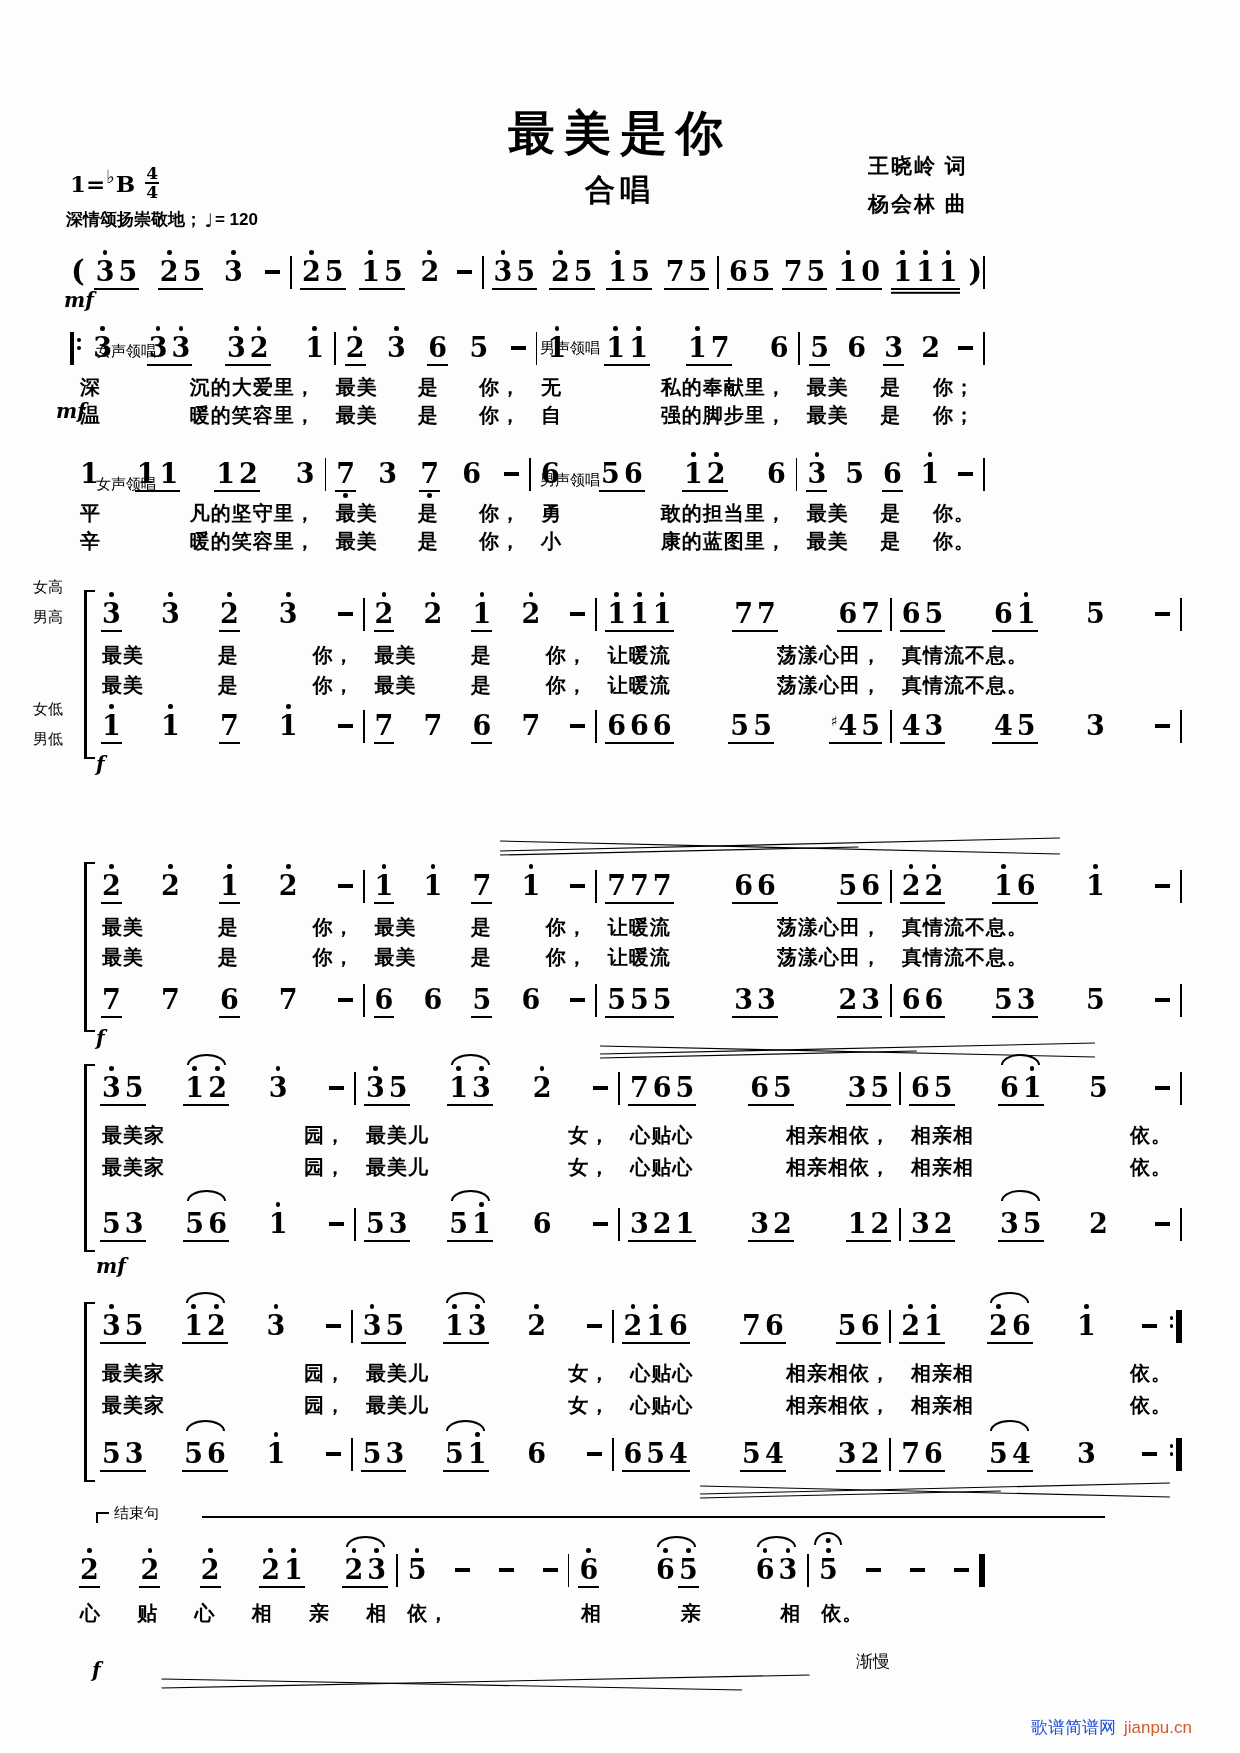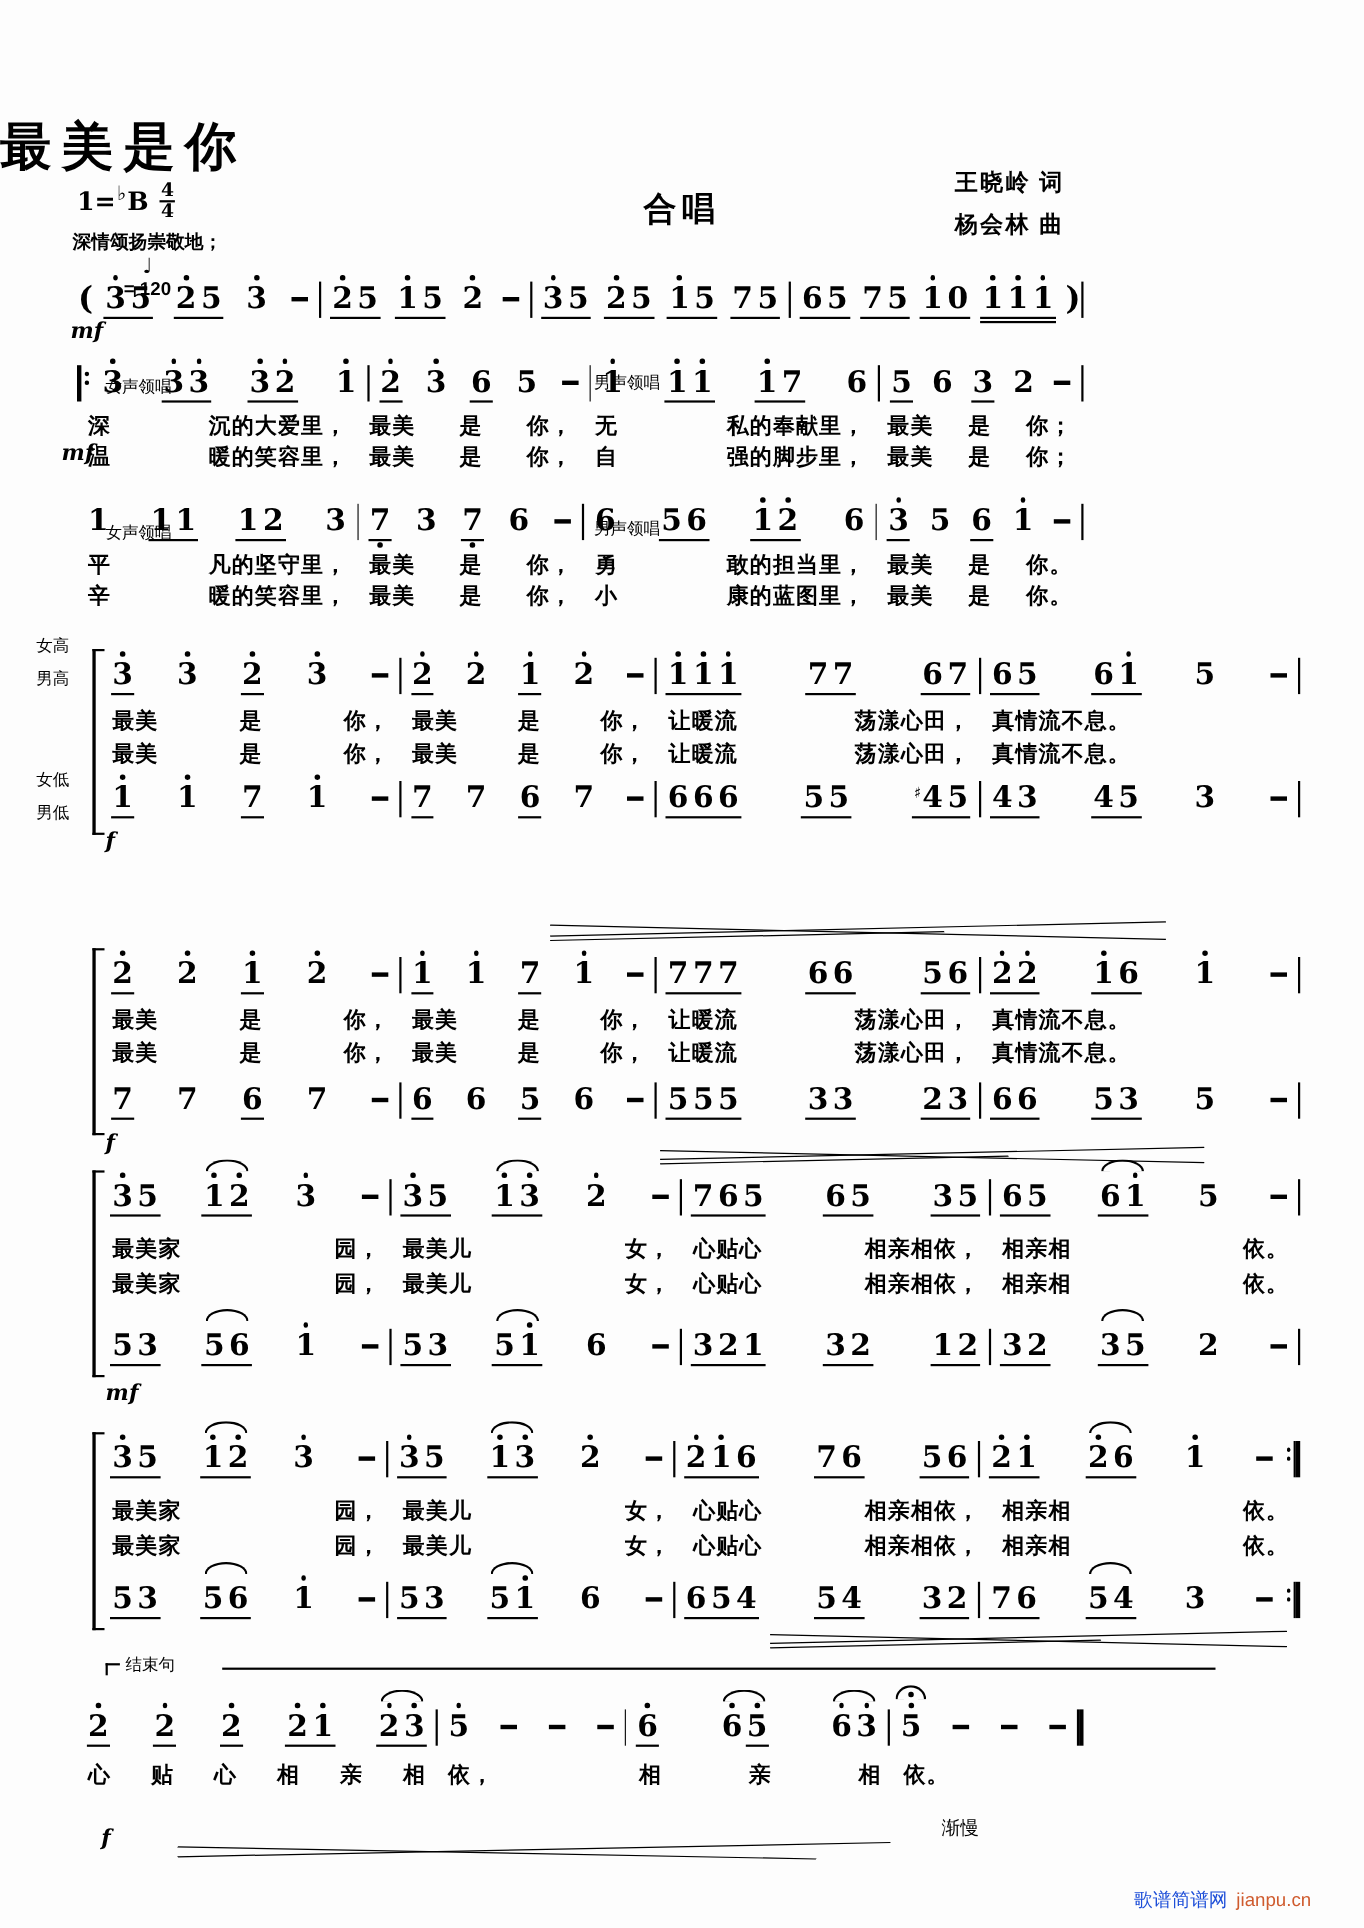--- a/index.html
+++ b/index.html
@@ -1,28 +1,28 @@
 <!DOCTYPE html>
 <html><head>
 <meta charset="utf-8">
 <style>
   html,body{margin:0;padding:0;background:#e8e8e8;}
   #page{position:relative;width:1240px;height:1753px;background:#fdfdfd;margin:0 auto;overflow:hidden;color:#000;}
   .abs{position:absolute;}
   
-  .title{left:0;right:0;top:102px;text-align:left;font:700 47px "Liberation Sans",sans-serif;letter-spacing:9px;}
+  .title{left:0;right:0;top:102px;text-align:center;font:700 47px "Liberation Sans",sans-serif;letter-spacing:9px;}
   .subtitle{left:0;right:0;top:170px;text-align:center;font:700 30px "Liberation Sans",sans-serif;letter-spacing:5px;}
   .credit{font:700 21px "Liberation Sans",sans-serif;letter-spacing:2px;}
   .keyline{left:70px;top:166px;display:flex;align-items:center;}
   .key{font:700 23px "DejaVu Serif","Liberation Serif",serif;}
   .flat{font:700 18px "DejaVu Serif",serif;position:relative;top:-7px;margin:0 1px;}
   .ts{display:inline-flex;flex-direction:column;align-items:center;margin-left:10px;}
   .ts b{font:700 17px "DejaVu Serif",serif;line-height:15px;}
   .ts i{width:14px;height:2px;background:#000;margin:1px 0;}
-  .expr{left:66px;top:208px;font:700 17px "Liberation Sans",sans-serif;display:flex;align-items:center;flex-direction:column;}
+  .expr{left:66px;top:208px;font:700 17px "Liberation Sans",sans-serif;display:flex;align-items:center;}
   .tnote{font:400 19px "DejaVu Sans",sans-serif;margin:0 2px;}
   
   .nrow{display:flex;align-items:flex-start;height:48px;}
   .meas{display:flex;justify-content:space-between;align-items:flex-start;padding:0 7px;height:48px;flex-basis:0;min-width:0;}
   .grp{display:inline-flex;position:relative;padding:0 1px;}
   .grp.u1::after,.grp.u2::after{content:"";position:absolute;left:1px;right:1px;height:2.4px;background:#000;bottom:6px;}
   .grp.u2::after{box-shadow:0 3.8px 0 0 #000;}
   .nt{display:inline-flex;flex-direction:column;align-items:center;position:relative;padding:0 2px;}
   .nt.nl::after{content:"";position:absolute;left:1px;right:1px;height:2.4px;background:#000;bottom:6px;}
   .oct{height:9px;display:flex;align-items:center;justify-content:center;width:100%;}

